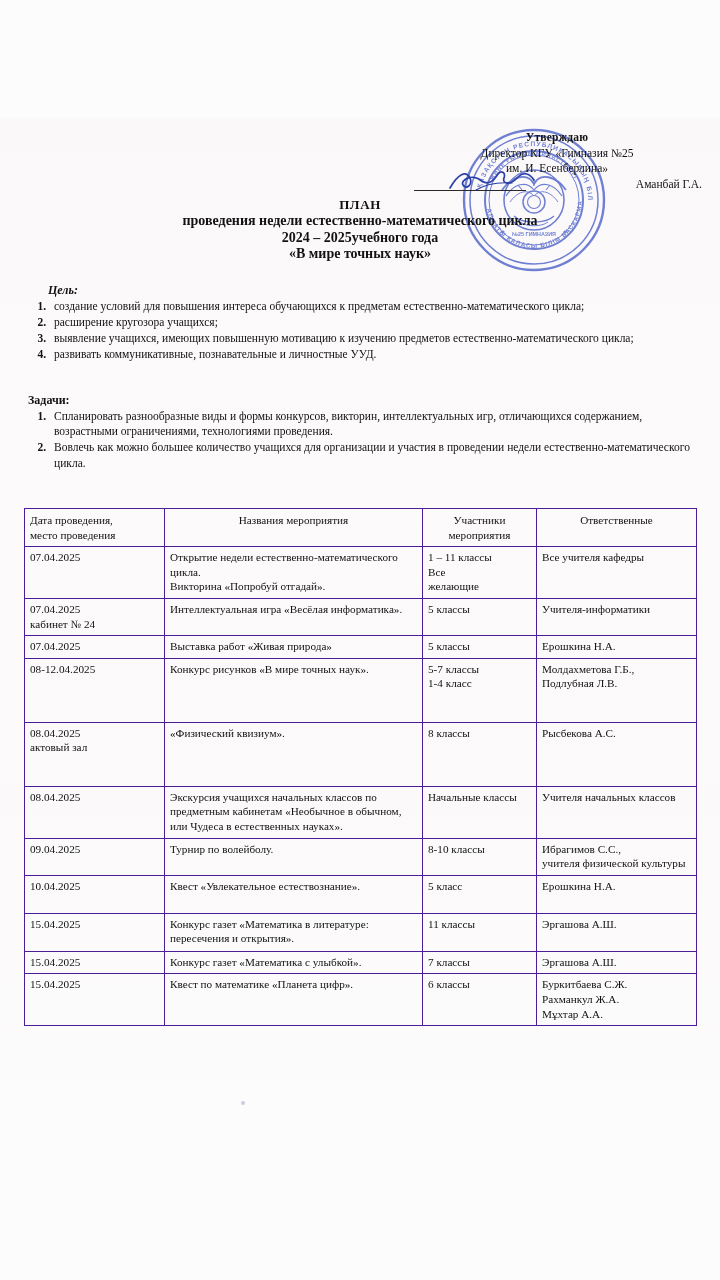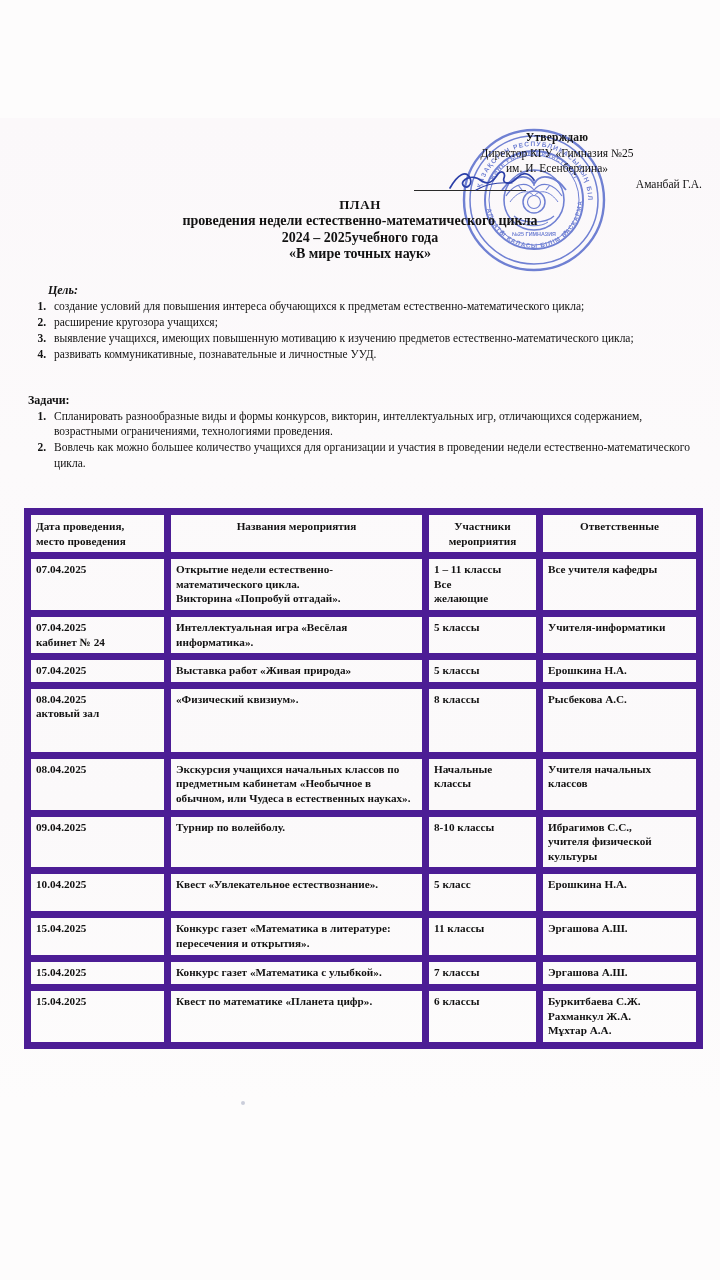--- a/index.html
+++ b/index.html
@@ -155,24 +155,24 @@
     z-index: 3;
   }
   table.plan {
     width: 672px;
     border-collapse: collapse;
     table-layout: fixed;
     font-size: 11.2px;
     line-height: 14.6px;
   }
   table.plan th, table.plan td {
-    border: 7px solid #4c1d95;
+    border: 1px solid #4c1d95;
     vertical-align: top;
     padding: 3px 5px 4px 5px;
-    font-weight: bold;
+    font-weight: normal;
   }
   table.plan thead th {
     text-align: center;
     padding-top: 4px;
     padding-bottom: 4px;
   }
   table.plan thead th.left-head { text-align: left; }
   col.c-date  { width: 140px; }
   col.c-name  { width: 258px; }
   col.c-part  { width: 114px; }
@@ -350,20 +350,28 @@
           <td class="cell-part">5 классы</td>
           <td class="cell-resp">Учителя-информатики</td>
         </tr>
         <tr>
           <td class="cell-date">07.04.2025</td>
           <td class="cell-name">Выставка работ «Живая природа»</td>
           <td class="cell-part">5 классы</td>
           <td class="cell-resp">Ерошкина Н.А.</td>
         </tr>
         <tr class="row-pad-1">
+          <td class="cell-date">08-12.04.2025</td>
+          <td class="cell-name">Конкурс рисунков «В мире точных наук».</td>
+          <td class="cell-part">5-7 классы
+1-4 класс</td>
+          <td class="cell-resp">Молдахметова Г.Б.,
+Подлубная Л.В.</td>
+        </tr>
+        <tr class="row-pad-1">
           <td class="cell-date">08.04.2025
 актовый зал</td>
           <td class="cell-name">«Физический квизиум».</td>
           <td class="cell-part">8 классы</td>
           <td class="cell-resp">Рысбекова А.С.</td>
         </tr>
         <tr>
           <td class="cell-date">08.04.2025</td>
           <td class="cell-name">Экскурсия учащихся начальных классов по предметным кабинетам «Необычное в обычном, или Чудеса в естественных науках».</td>
           <td class="cell-part">Начальные классы</td>

